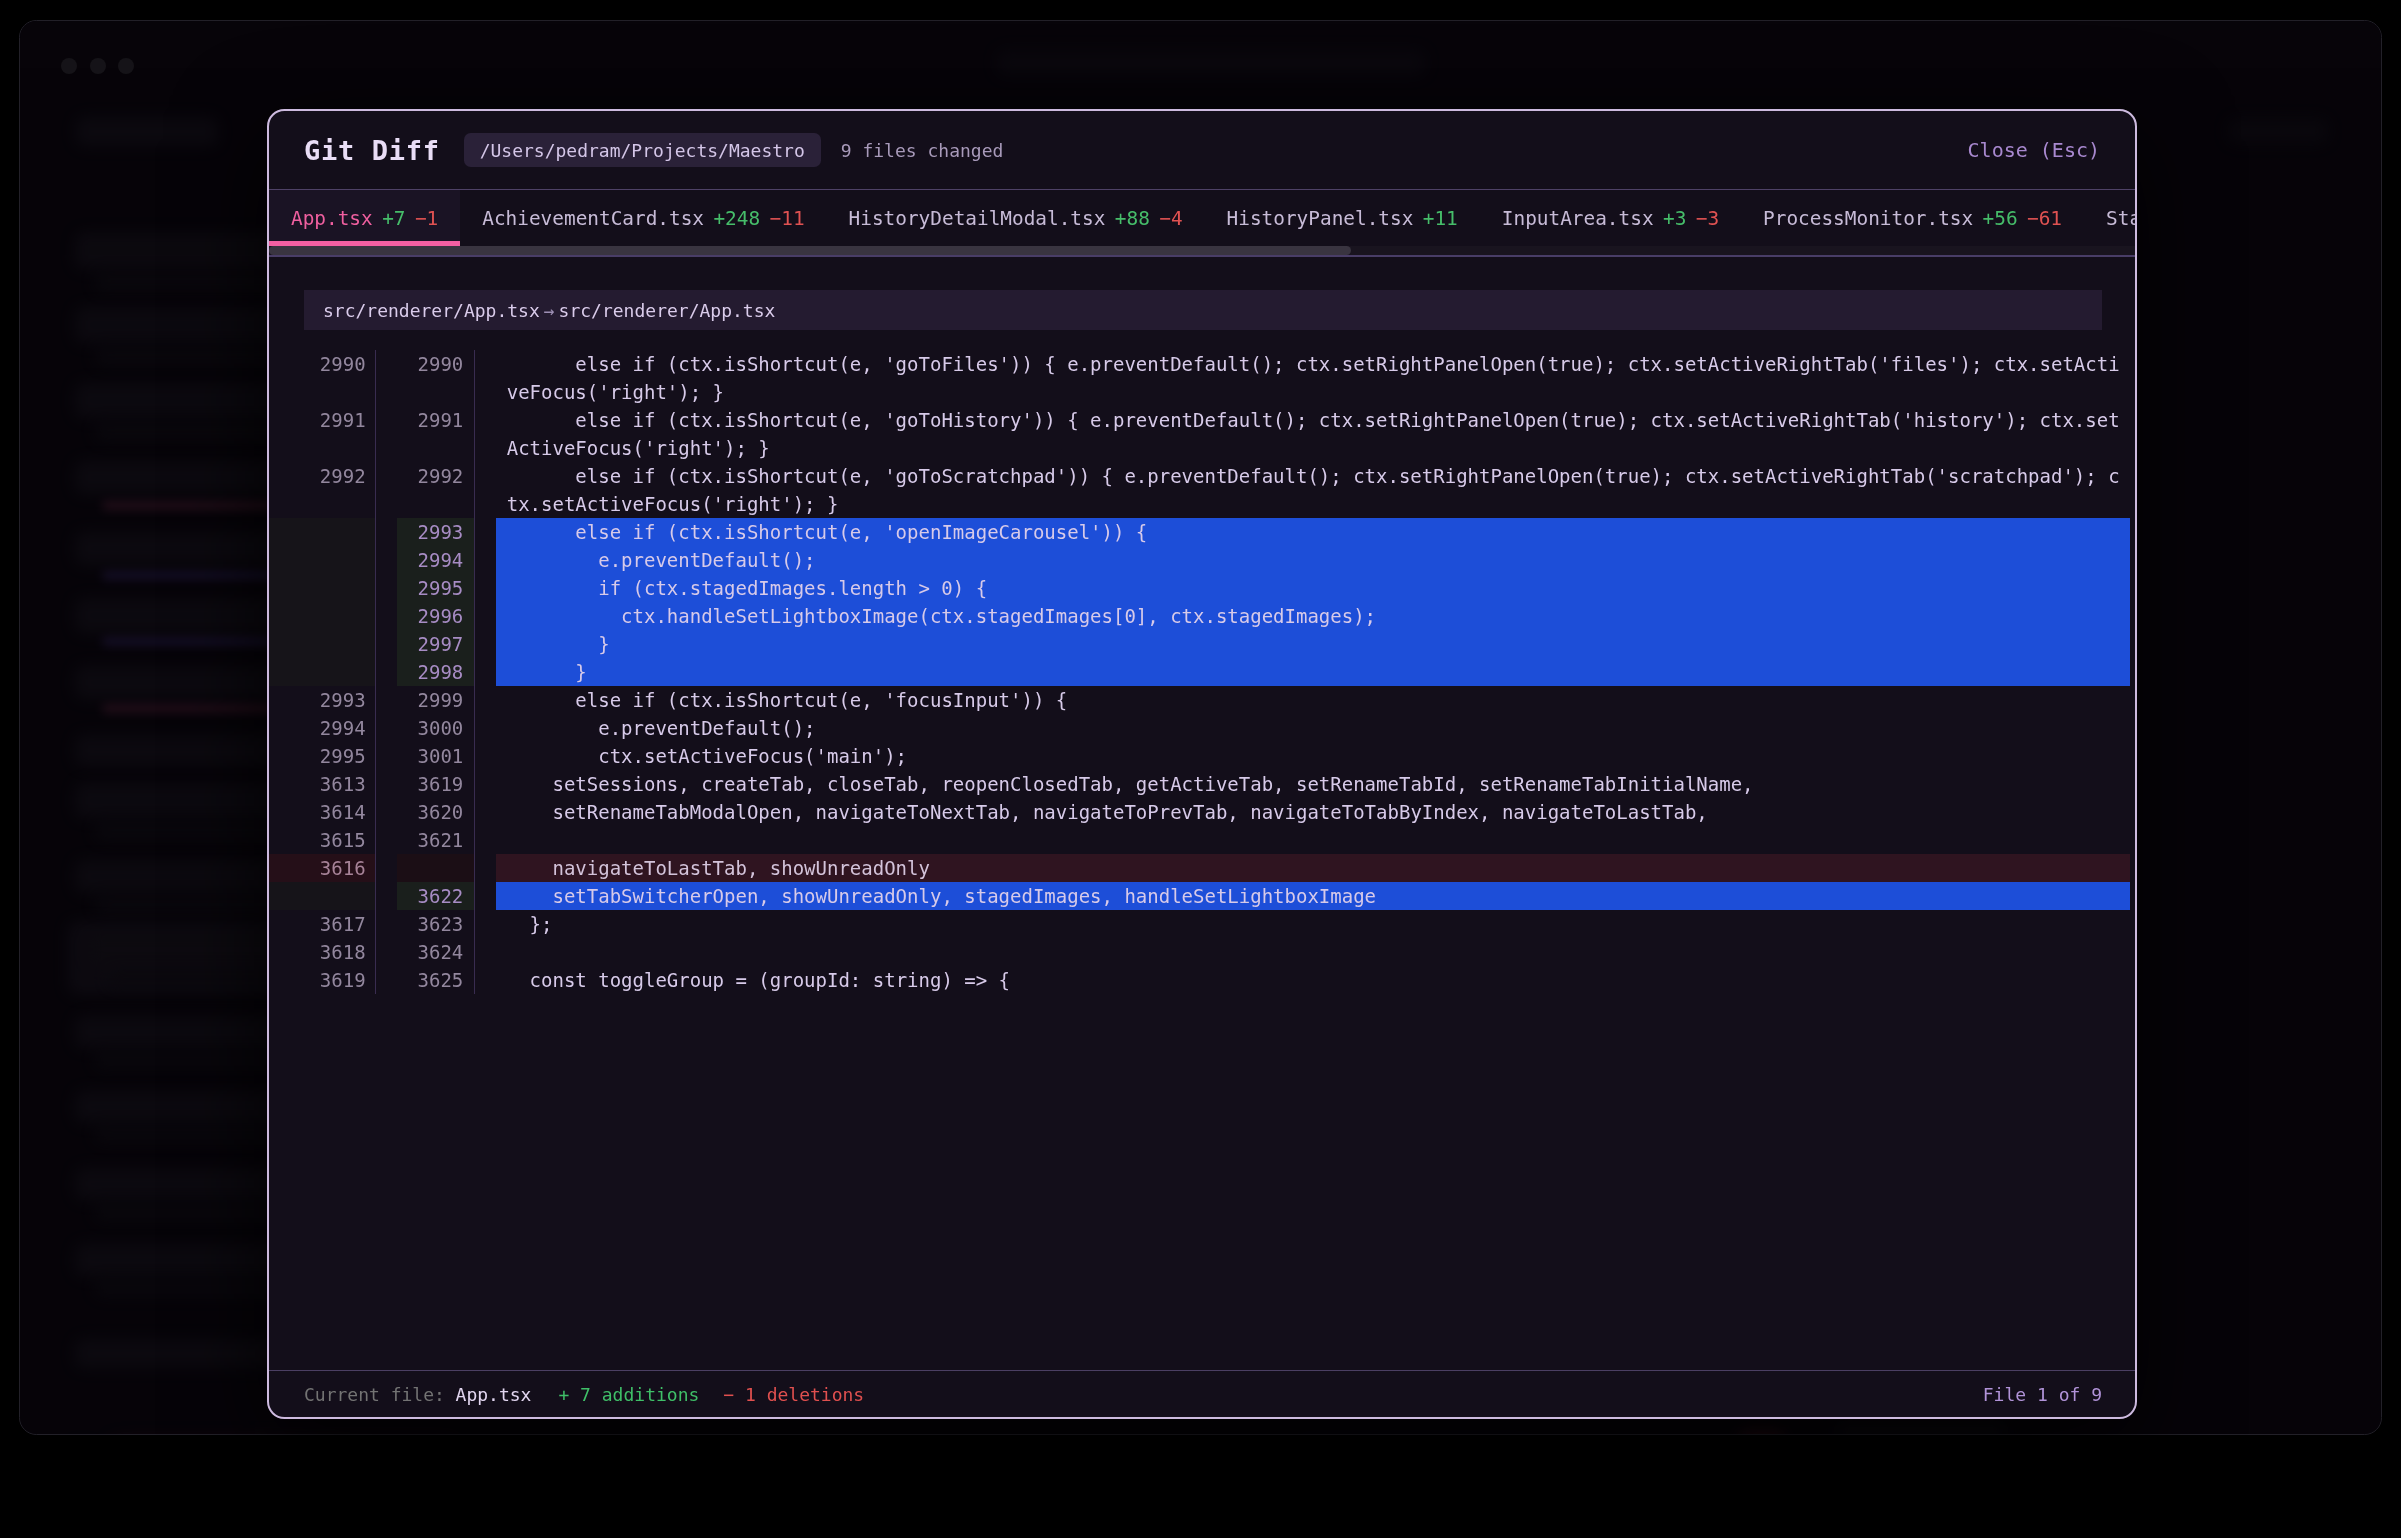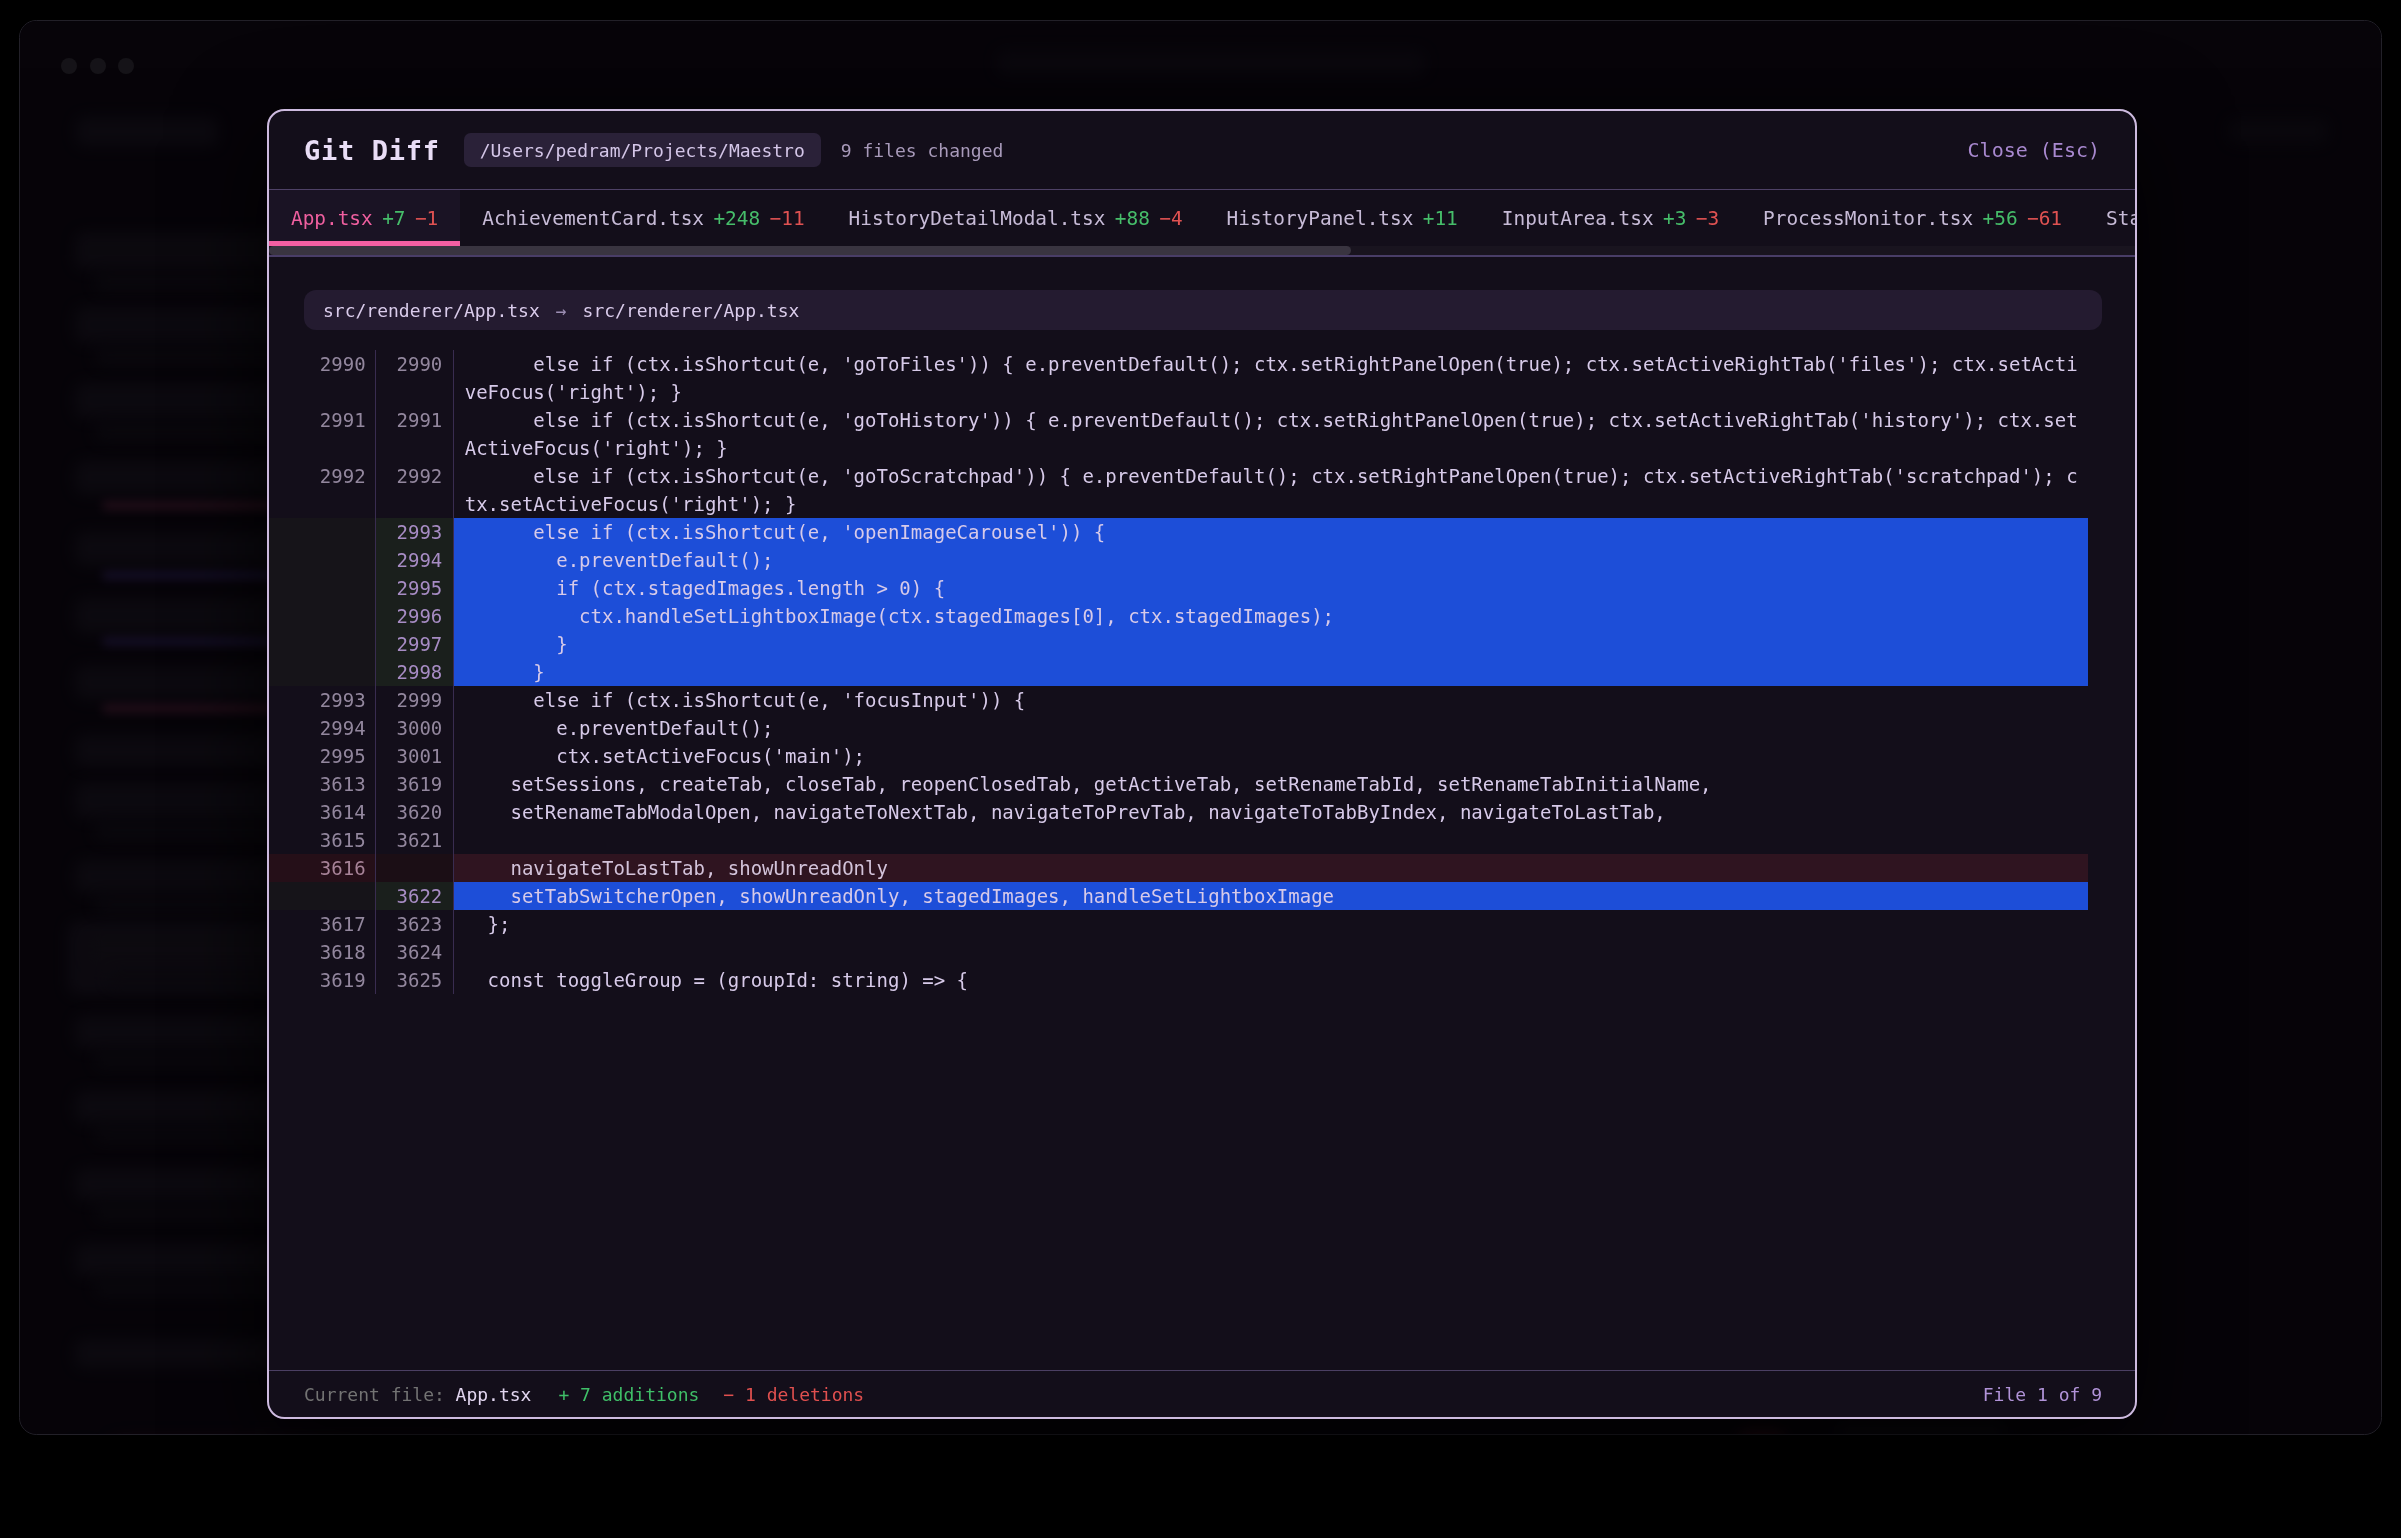--- a/index.html
+++ b/index.html
@@ -42,26 +42,26 @@
   .tab .tadd{color:#46bd6a;}
   .tab .trem{color:#e05252;}
   .tab.active{background:#1a1324;}
   .tab.active .tname{color:#ef5f9f;}
   .tab.active::after{content:"";position:absolute;left:0;right:0;bottom:0;height:4.7px;background:#f35fa2;}
   .hscroll{height:9.4px;background:#19141f;position:relative;}
   .hscroll .thumb{position:absolute;left:0;top:0;height:9.4px;width:58%;background:#393440;border-radius:4.7px;}
   .tab-sep{height:2px;background:#493d67;}
 
   .modal-body{flex:1 1 auto;padding:33px 0 0 0;overflow:hidden;}
-  .file-header{margin:0 33px 0 35px;height:40px;background:#241b30;border-radius:12px;
-               display:flex;align-items:center;padding:0 19px;font-size:18px;color:#dacceb;gap:16px;}
+  .file-header{margin:0 33px 0 35px;height:40px;background:#241b30;border-radius:0;
+               display:flex;align-items:center;padding:0 19px;font-size:18px;color:#dacceb;gap:4px;}
   .file-header .arrow{color:#9d8fb4;}
 
   .diff-table{margin-top:19.4px;font-size:19px;line-height:28px;color:#d7cae9;}
-  .drow{display:flex;align-items:stretch;}
+  .drow{display:flex;align-items:stretch;gap:21px;}
   .n1,.n2{flex:0 0 auto;text-align:right;color:#93879e;white-space:pre;}
   .n1{width:107px;padding-right:9.4px;border-right:1.3px solid #392c50;}
   .n2{width:78px;padding-right:10.7px;border-right:1.3px solid #392c50;}
   .dcode{flex:0 0 auto;width:1634px;padding-left:10.7px;white-space:pre-wrap;word-break:break-all;min-height:28px;}
   .drow.add .n1{background:#161419;}
   .drow.add .n2{background:#1a1f1c;color:#a78cc4;}
   .drow.add .dcode{background:#1d4ed8;}
   .drow.del .n1{background:#250f18;color:#a78398;}
   .drow.del .n2{background:#1b0e15;}
   .drow.del .dcode{background:#2f1420;color:#d3c3da;}

